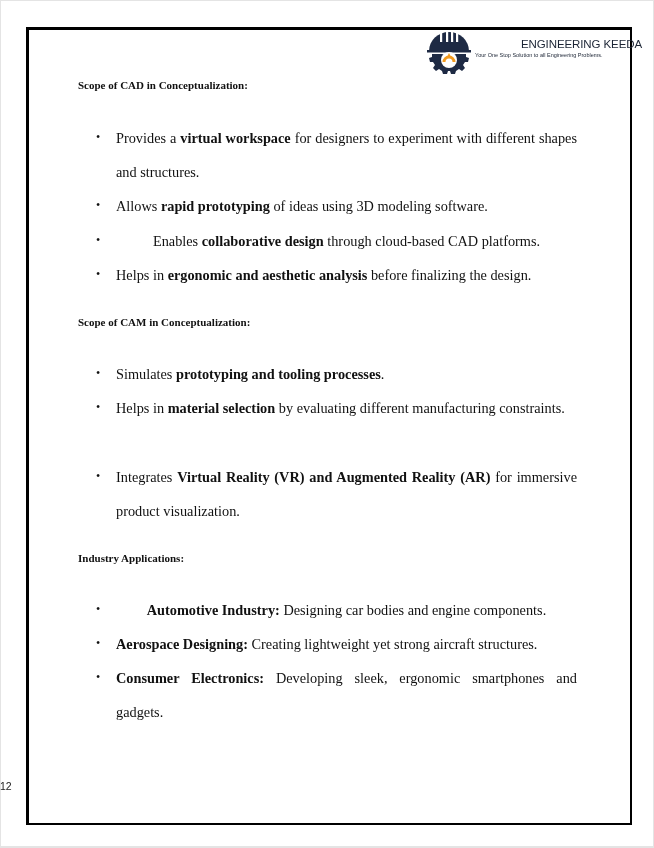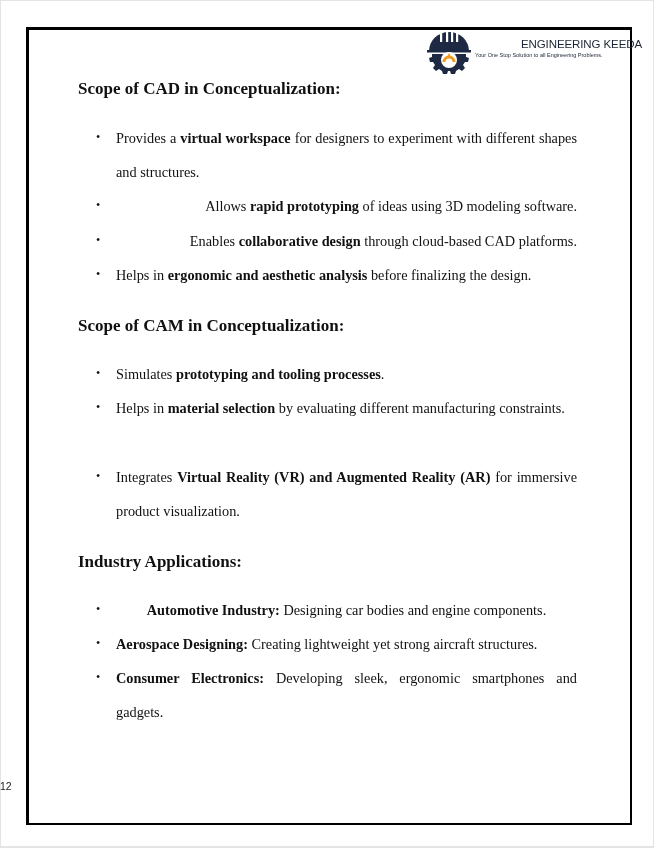--- a/index.html
+++ b/index.html
@@ -51,21 +51,21 @@
       font-family: "Liberation Sans", "DejaVu Sans", sans-serif;
       font-size: 5.5px; color: #1c2535; white-space: nowrap;
     }
 
     .content {
       position: absolute; left: 78px; top: 0; width: 500px;
       font-size: 14.3px;
     }
     .heading {
       position: absolute; left: 0;
-      font-weight: bold; font-size: 17px; white-space: nowrap;
+      font-weight: bold; font-size: 11px; white-space: nowrap;
     }
     .item {
       position: absolute; left: 0; width: 500px;
     }
     .bullet {
       position: absolute; left: 18px; top: 0;
       font-size: 12px; line-height: 17px;
     }
     .item-text {
       position: absolute; left: 38px; width: 461px;
@@ -114,26 +114,26 @@
 
   <div class="heading" style="top:79px;">Scope of CAD in Conceptualization:</div>
 
   <div class="item" style="top:129px;">
     <span class="bullet">•</span>
     <div class="item-text"><span>Provides a </span><b>virtual workspace</b><span> for designers to experiment with different shapes and structures.</span></div>
   </div>
 
   <div class="item" style="top:197px;">
     <span class="bullet">•</span>
-    <div class="item-text" style="text-align:right;"><span>Allows </span><b>rapid prototyping</b><span> of ideas using 3D modeling software.</span></div>
+    <div class="item-text" style="text-align:left;"><span>Allows </span><b>rapid prototyping</b><span> of ideas using 3D modeling software.</span></div>
   </div>
 
   <div class="item" style="top:232px;">
     <span class="bullet">•</span>
-    <div class="item-text" style="text-align:right;"><span>Enables </span><b>collaborative design</b><span> through cloud-based CAD platforms.</span></div>
+    <div class="item-text" style="text-align:center;"><span>Enables </span><b>collaborative design</b><span> through cloud-based CAD platforms.</span></div>
   </div>
 
   <div class="item" style="top:266px;">
     <span class="bullet">•</span>
     <div class="item-text" style="text-align:left;"><span>Helps in </span><b>ergonomic and aesthetic analysis</b><span> before finalizing the design.</span></div>
   </div>
 
   <div class="heading" style="top:316px;text-align:center;">Scope of CAM in Conceptualization:</div>
 
   <div class="item" style="top:365px;">

